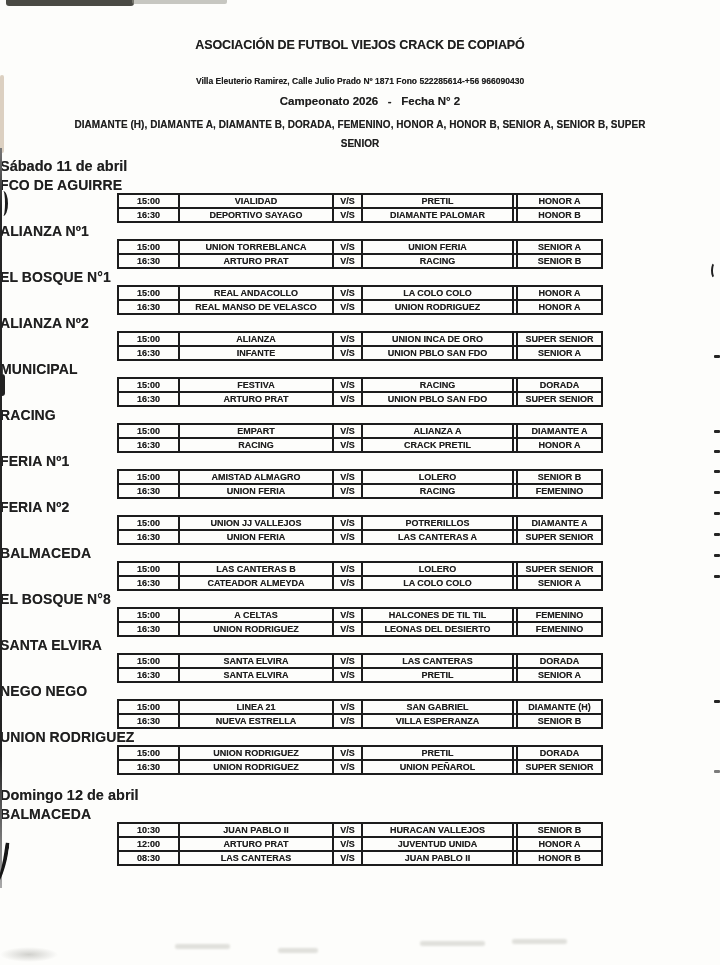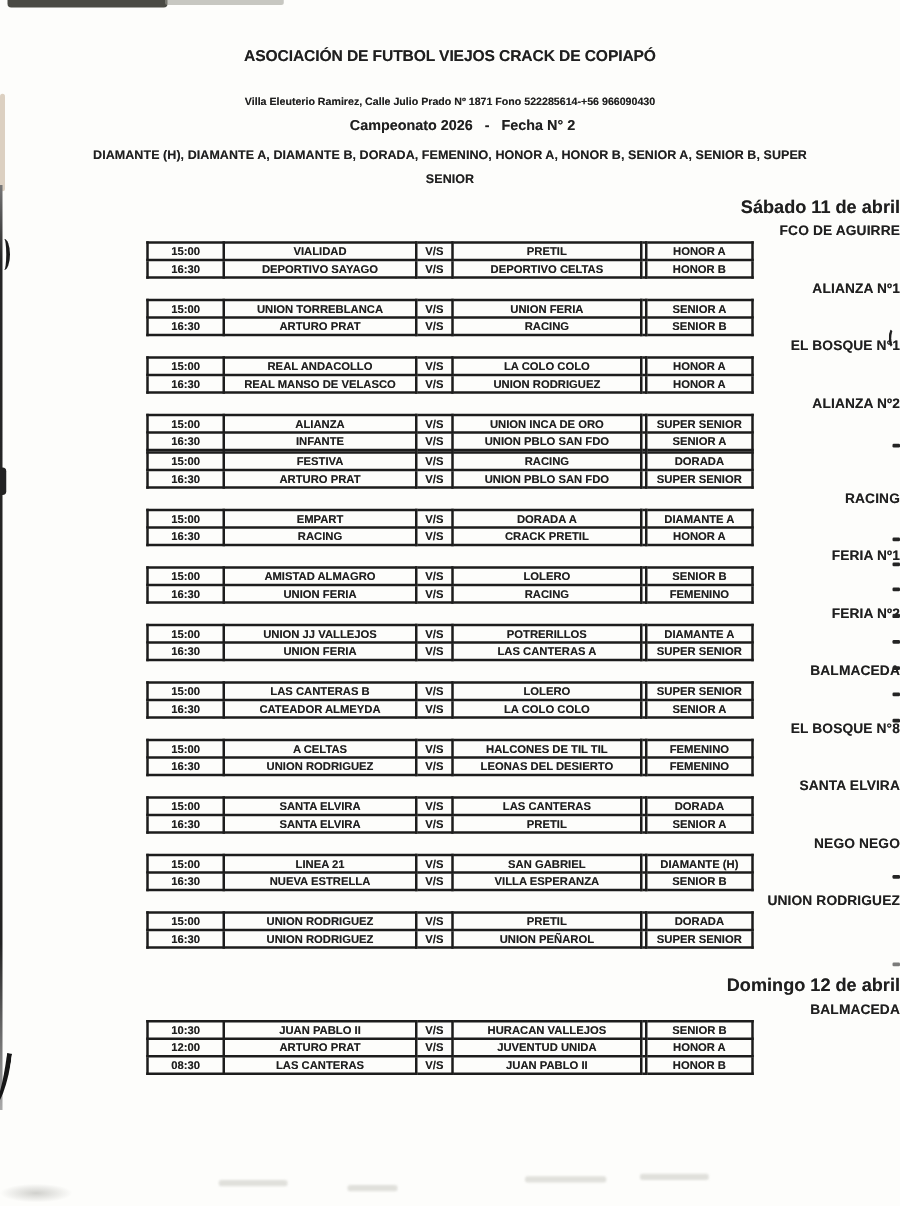--- a/index.html
+++ b/index.html
@@ -13,25 +13,25 @@
     overflow:hidden;
     text-shadow:0 0 0.5px rgba(30,30,30,0.55);
   }
   .sheet { position:relative; width:720px; height:965px; padding-top:38px; }
 
   .title    { font-size:12.5px; line-height:14px; text-align:center; letter-spacing:-0.1px; }
   .address  { font-size:8.5px;  line-height:10px; text-align:center; margin-top:24px; }
   .subtitle { font-size:11.5px; line-height:14px; text-align:center; margin-top:8px; white-space:pre-wrap;padding-left:20px; }
   .categories { font-size:10px; line-height:19px; text-align:center; margin-top:7px; letter-spacing:0.05px; }
 
-  .day-label { font-size:14.5px; line-height:17px; text-align:right; margin-top:5px; margin-bottom:4px; }
-  .day + * .day-label, .day:nth-of-type(2) .day-label { margin-top:22px; }
+  .day-label { font-size:14.5px; line-height:17px; text-align:left; margin-top:5px; margin-bottom:4px; }
+  .day + * .day-label, .day:nth-of-type(2) .day-label { margin-top:12px; }
 
   .venue { }
-  .venue-name { font-size:11px; line-height:12px; text-align:right; margin-top:2px; margin-bottom:2px; letter-spacing:0.1px; }
+  .venue-name { font-size:14px; line-height:12px; text-align:left; margin-top:2px; margin-bottom:2px; letter-spacing:0.1px; }
   .day .venue:first-of-type .venue-name { margin-top:4px; }
 
   table.fixture {
     width:484px; margin:0 auto;
     border-collapse:collapse; table-layout:fixed;
   }
   table.fixture td {
     border:2px solid #1c1c1c;
     height:14px; line-height:12px;
     font-size:9px; font-weight:700;
@@ -92,21 +92,21 @@
                 <td class="c-team">VIALIDAD</td>
                 <td class="c-vs">V/S</td>
                 <td class="c-team">PRETIL</td>
                 <td class="c-gap"></td>
                 <td class="c-cat">HONOR A</td>
               </tr>
               <tr>
                 <td class="c-time">16:30</td>
                 <td class="c-team">DEPORTIVO SAYAGO</td>
                 <td class="c-vs">V/S</td>
-                <td class="c-team">DEPORTIVO CELTAS</td>
+                <td class="c-team">DIAMANTE PALOMAR</td>
                 <td class="c-gap"></td>
                 <td class="c-cat">HONOR B</td>
               </tr>
             </tbody>
           </table>
         </div>
         <div class="venue">
           <h3 class="venue-name">ALIANZA Nº1</h3>
           <table class="fixture">
             <colgroup>
@@ -193,20 +193,21 @@
                 <td class="c-team">INFANTE</td>
                 <td class="c-vs">V/S</td>
                 <td class="c-team">UNION PBLO SAN FDO</td>
                 <td class="c-gap"></td>
                 <td class="c-cat">SENIOR A</td>
               </tr>
             </tbody>
           </table>
         </div>
         <div class="venue">
+          <h3 class="venue-name">MUNICIPAL</h3>
           <table class="fixture">
             <colgroup>
               <col style="width:61px">
               <col style="width:154px">
               <col style="width:29px">
               <col style="width:151px">
               <col style="width:4px">
               <col style="width:85px">
             </colgroup>
             <tbody>
@@ -238,21 +239,21 @@
               <col style="width:29px">
               <col style="width:151px">
               <col style="width:4px">
               <col style="width:85px">
             </colgroup>
             <tbody>
               <tr>
                 <td class="c-time">15:00</td>
                 <td class="c-team">EMPART</td>
                 <td class="c-vs">V/S</td>
-                <td class="c-team">DORADA A</td>
+                <td class="c-team">ALIANZA A</td>
                 <td class="c-gap"></td>
                 <td class="c-cat">DIAMANTE A</td>
               </tr>
               <tr>
                 <td class="c-time">16:30</td>
                 <td class="c-team">RACING</td>
                 <td class="c-vs">V/S</td>
                 <td class="c-team">CRACK PRETIL</td>
                 <td class="c-gap"></td>
                 <td class="c-cat">HONOR A</td>

